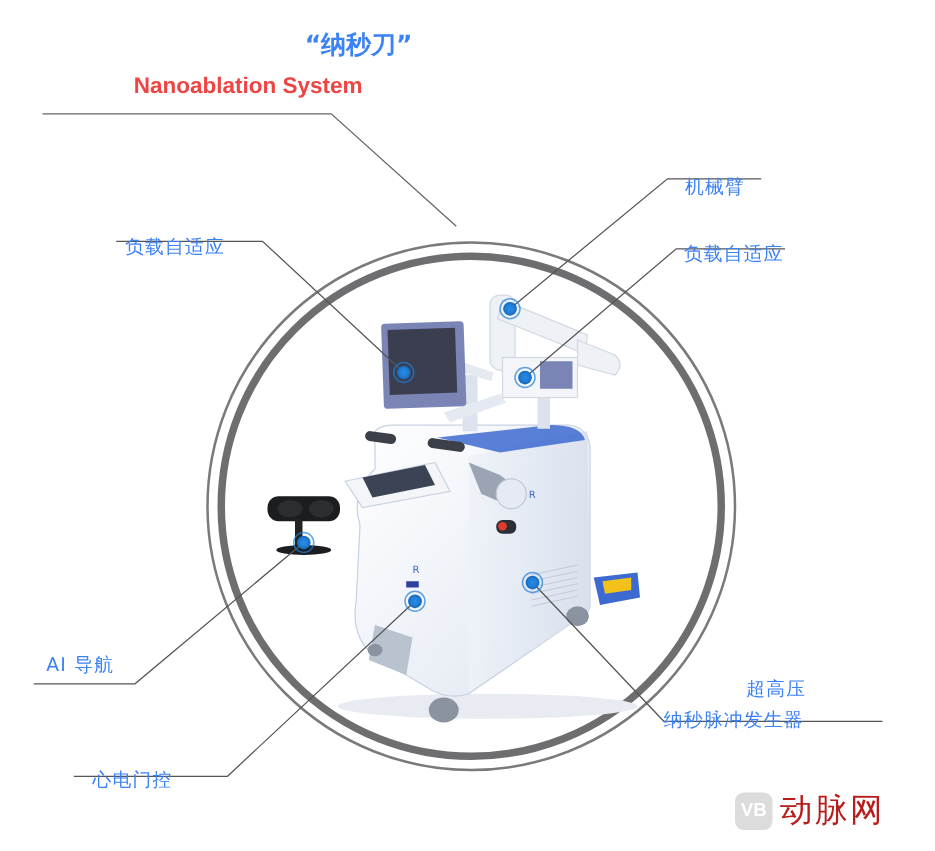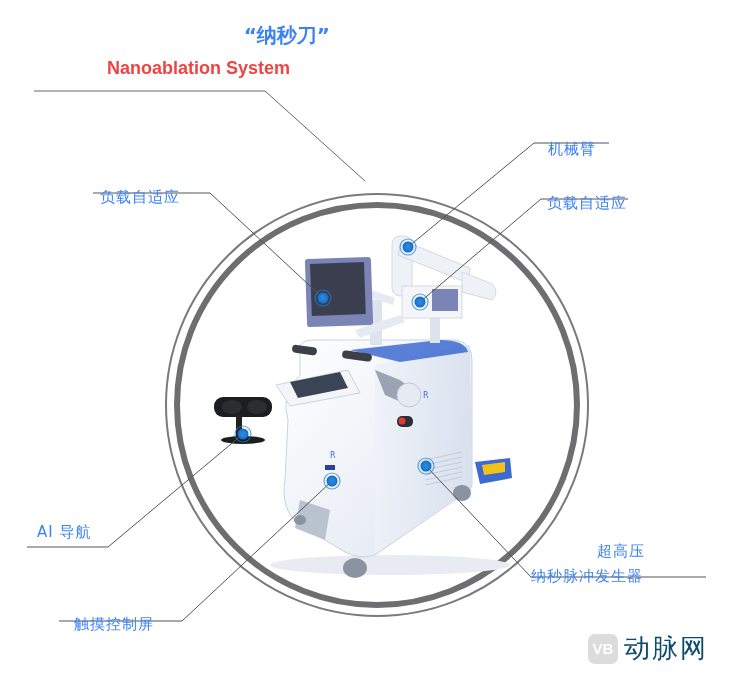--- a/index.html
+++ b/index.html
@@ -3,21 +3,21 @@
 <meta charset="utf-8">
 <style>
   html,body{margin:0;padding:0;background:#ffffff;}
   body{width:748px;height:681px;position:relative;overflow:hidden;font-family:"DejaVu Sans","Liberation Sans",sans-serif;}
   .title-cn{position:absolute;left:0;width:330px;top:22px;text-align:right;font-family:"DejaVu Sans",sans-serif;font-weight:bold;font-size:20px;color:#3b82f6;}
   .title-en{position:absolute;left:0;width:290px;top:58px;text-align:right;font-family:"Liberation Sans",sans-serif;font-weight:bold;font-size:18px;color:#ef4444;}
   .label{position:absolute;font-size:15px;color:#3b82f6;letter-spacing:1px;white-space:nowrap;font-family:"DejaVu Sans",sans-serif;margin-top:20px;}
   svg.main{position:absolute;left:0;top:0;}
   .wm{position:absolute;left:588px;top:631px;display:flex;align-items:center;gap:6px;}
   .wm-logo{width:30px;height:30px;border-radius:7px;background:#dcdcdc;color:#fff;font-weight:bold;font-size:15px;display:flex;align-items:center;justify-content:center;font-family:"Liberation Sans",sans-serif;text-align:center;}
-  .wm-text{font-size:26px;color:#0c4a6e;letter-spacing:2px;}
+  .wm-text{font-size:26px;color:#b91c1c;letter-spacing:2px;}
 </style>
 </head>
 <body>
 
 <div class="title-cn">“纳秒刀”</div>
 <div class="title-en">Nanoablation System</div>
 
 <svg class="main" width="748" height="681" viewBox="0 0 748 681">
   <defs>
     <radialGradient id="dot" cx="50%" cy="50%" r="50%">
@@ -150,20 +150,20 @@
   <g>
     <circle cx="426" cy="466" r="8" fill="none" stroke="#1f7fd6" stroke-width="1.2" opacity="0.7"></circle>
     <circle cx="426" cy="466" r="5.5" fill="url(#dot)"></circle>
   </g>
 </svg>
 
 <div class="label" style="left:100px;top:168px;">负载自适应</div>
 <div class="label" style="left:548px;top:120px;">机械臂</div>
 <div class="label" style="left:547px;top:174px;">负载自适应</div>
 <div class="label" style="left:37px;top:503px;">AI 导航</div>
-<div class="label" style="left:74px;top:595px;">触摸控制屏</div>
+<div class="label" style="left:74px;top:595px;">心电门控</div>
 <div class="label" style="left:597px;top:522px;">超高压</div>
 <div class="label" style="left:531px;top:547px;">纳秒脉冲发生器</div>
 
 <div class="wm">
   <div class="wm-logo">VB</div>
   <div class="wm-text">动脉网</div>
 </div>
 
 </body></html>

